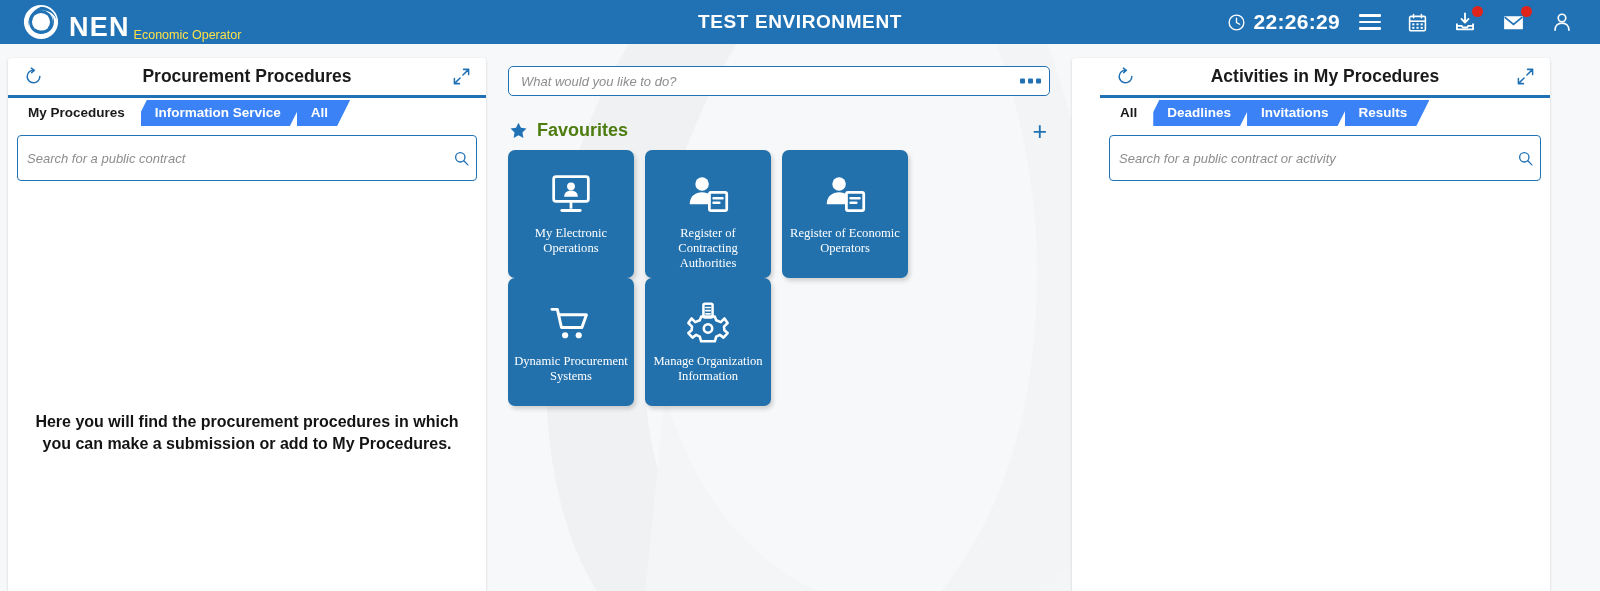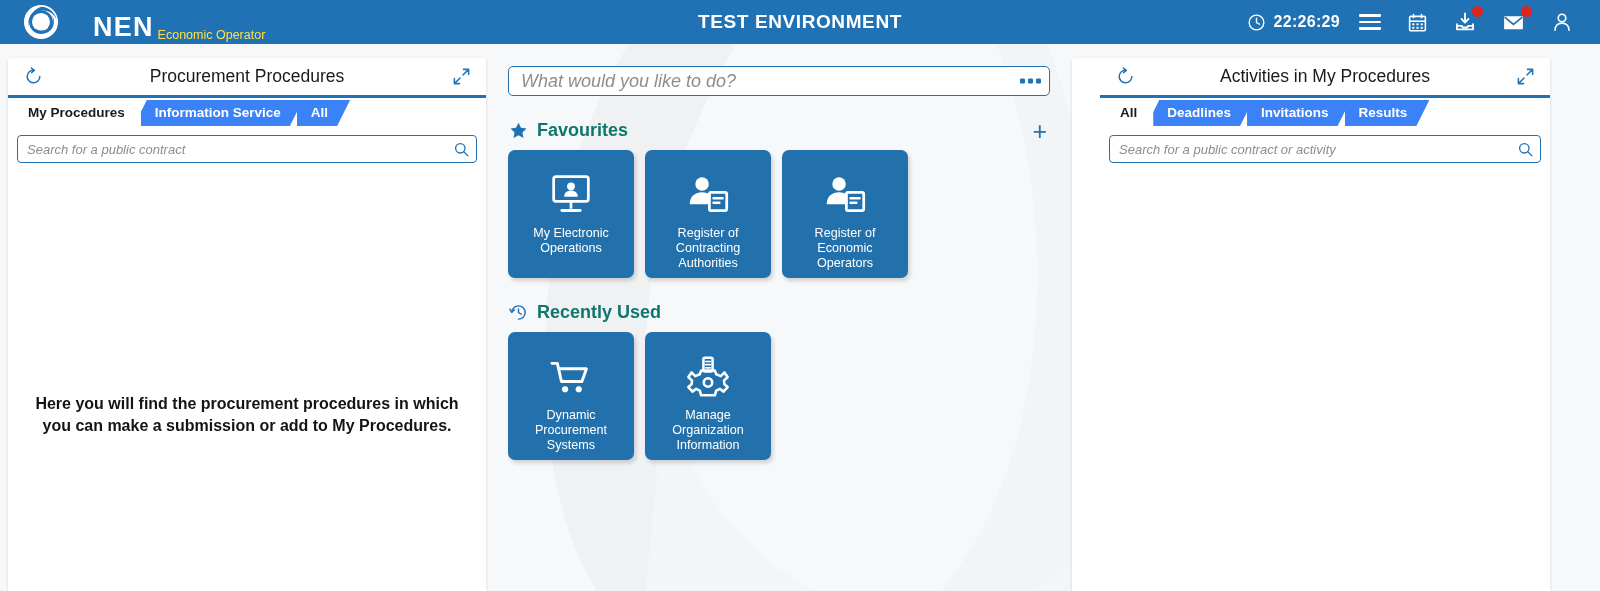--- a/index.html
+++ b/index.html
@@ -17,21 +17,21 @@
   #app { position: relative; width: 1600px; height: 591px; }
 
   .topbar {
     position: absolute; top: 0; left: 0;
     width: 1600px; height: 44px;
     background: #2172b4;
     display: flex; align-items: center;
     z-index: 40;
   }
 
-  .brand { display: flex; align-items: flex-end; margin-left: 22px; gap: 24px; }
+  .brand { display: flex; align-items: flex-end; margin-left: 22px; }
   .brand-logo { width: 38px; height: 38px; flex: none; }
   .brand-text { margin-left: 9px; line-height: 1; display: flex; align-items: flex-end; }
   .brand-name {
     color: #ffffff; font-size: 27px; font-weight: bold;
     letter-spacing: 1.2px; line-height: 27px;
   }
   .brand-sub {
     color: #fde047; font-size: 12.5px; font-weight: normal;
     margin-left: 4px; line-height: 14px; position: relative; top: 1px;
   }
@@ -50,21 +50,21 @@
     display: flex; align-items: center; gap: 0px;
     z-index: 5;
   }
   .tb-item {
     position: relative;
     display: flex; align-items: center; justify-content: center;
     height: 44px; padding: 0 13px;
     color: #fff;
   }
   .tb-clock { gap: 8px; padding-right: 6px; }
-  .tb-time { color: #fff; font-size: 16px; font-weight: bold; letter-spacing: .3px; text-align: right; }
+  .tb-time { color: #fff; font-size: 21px; font-weight: bold; letter-spacing: .3px; text-align: right; }
   .tb-badge {
     position: absolute; top: 6px; right: 6px;
     width: 11px; height: 11px; border-radius: 50%;
     background: #e1241b;
   }
   .hamburger { display: flex; flex-direction: column; gap: 4px; width: 22px; }
   .hamburger span { display: block; height: 2.6px; background: #fff; border-radius: 1px; }
 
   
   .bg-canvas {
@@ -92,21 +92,21 @@
   .panel-right { left: 1072px; width: 478px; height: 533px; border-radius: 3px 3px 0 0; padding-left: 28px; }
 
   .panel-head {
     position: relative; height: 40px;
     display: flex; align-items: center;
     border-bottom: 3px solid #2172b4;
     padding: 0 12px;
   }
   .panel-title {
     position: absolute; left: 0; right: 0;
-    text-align: center; font-size: 17.5px; font-weight: normal;
+    text-align: center; font-size: 17.5px; font-weight: bold;
     color: #1a1a1a; pointer-events: none;
   }
   .panel-icon-btn {
     position: relative; z-index: 2;
     display: flex; align-items: center; justify-content: center;
     width: 26px; height: 26px; cursor: pointer;
   }
   .panel-icon-right { margin-left: auto; }
 
   
@@ -124,21 +124,21 @@
   .tab.active {
     background: #ffffff; color: #1a1a1a;
     z-index: 3;
     padding-left: 12px;
   }
 
   
   .search-wrap { padding: 7px 9px 0 9px; }
   .search-box {
     position: relative;
-    height: 28px;
+    height: 46px;
     border: 1.6px solid #2172b4;
     border-radius: 4px;
     background: #fff;
     display: flex; align-items: center;
   }
   .search-box input {
     flex: 1; border: none; outline: none;
     background: transparent;
     font-family: "Liberation Sans", sans-serif;
     font-size: 13px; font-style: italic; color: #444;
@@ -180,39 +180,39 @@
     position: relative;
     height: 30px;
     border: 1.7px solid #2172b4;
     border-radius: 5px;
     background: #ffffff;
     display: flex; align-items: center;
   }
   .omni input {
     flex: 1; border: none; outline: none; background: transparent;
     font-family: "Liberation Sans", sans-serif;
-    font-size: 18px; font-style: italic; color: #701a75;
+    font-size: 13px; font-style: italic; color: #701a75;
     padding: 0 40px 0 12px;
   }
   .omni input::placeholder { color: #8d8d8d; font-style: italic; }
   .omni-more {
     position: absolute; right: 8px; top: 50%;
     transform: translateY(-50%);
     display: flex; gap: 3px; cursor: pointer;
   }
   .omni-more i { display: block; width: 5px; height: 5px; background: #2172b4; border-radius: 1px; }
 
   .section { padding: 0 22px; }
   .section-head {
     display: flex; align-items: center;
     margin-top: 24px; margin-bottom: 9px;
     position: relative;
   }
   .section-ico { width: 20px; height: 20px; display: flex; align-items: center; justify-content: center; margin-right: 9px; }
-  .section-title { font-size: 18px; font-weight: bold; color: #0f766e; }
+  .section-title { font-size: 18px; font-weight: bold; color: #4d7c0f; }
   .section-add {
     margin-left: auto;
     font-size: 25px; line-height: 18px; color: #2172b4;
     font-weight: 300; cursor: pointer;
     padding: 0 3px;
   }
 
   .tiles { display: flex; gap: 11px; }
   .tile {
     width: 126px; height: 128px;
@@ -221,21 +221,21 @@
     box-shadow: 2px 3px 4px rgba(0,0,0,.16);
     display: flex; flex-direction: column;
     align-items: center; justify-content: flex-start;
     padding-top: 22px;
     cursor: pointer;
   }
   .tile-ico { height: 46px; display: flex; align-items: center; justify-content: center; }
   .tile-label {
     margin-top: 8px;
     color: #ffffff; font-size: 12.6px; line-height: 1.18;
-    text-align: center; padding: 0 6px;
+    text-align: center; padding: 0 6px; font-family: Liberation Serif, serif;
   }
 
   svg { display: block; }
 </style>
 </head>
 <body>
 
 <div id="app">
 
   <div class="bg-canvas">
@@ -425,30 +425,20 @@
               <path d="M30 26.5 H40 M30 31.5 H36.5" stroke="#ffffff" stroke-width="2.6" stroke-linecap="round"></path>
             </svg>
           </span>
           <span class="tile-label">Register of Economic Operators</span>
         </div>
 
       </div>
     </div>
 
     <div class="section">
-      <div class="section-head">
-        <span class="section-ico">
-          <svg width="19" height="19" viewBox="0 0 24 24">
-            <path d="M3.6 12 A8.4 8.4 0 1 1 12 20.4" fill="none" stroke="#2172b4" stroke-width="1.8" stroke-linecap="round"></path>
-            <path d="M6.8 8.7 L3.3 11.6 L1.2 7.8" fill="none" stroke="#2172b4" stroke-width="1.8" stroke-linecap="round" stroke-linejoin="round"></path>
-            <path d="M12 7.4 L12 12.2 L15.4 14" fill="none" stroke="#2172b4" stroke-width="1.8" stroke-linecap="round"></path>
-          </svg>
-        </span>
-        <span class="section-title">Recently Used</span>
-      </div>
 
       <div class="tiles">
 
         <div class="tile">
           <span class="tile-ico">
             <svg width="44" height="40" viewBox="0 0 48 44">
               <path d="M3 7 L9 7 L13.5 27 L36 27 L41 13 L12 13" fill="none" stroke="#ffffff" stroke-width="3.2" stroke-linecap="round" stroke-linejoin="round"></path>
               <circle cx="17.5" cy="35.5" r="3.4" fill="#ffffff"></circle>
               <circle cx="32.5" cy="35.5" r="3.4" fill="#ffffff"></circle>
             </svg>

